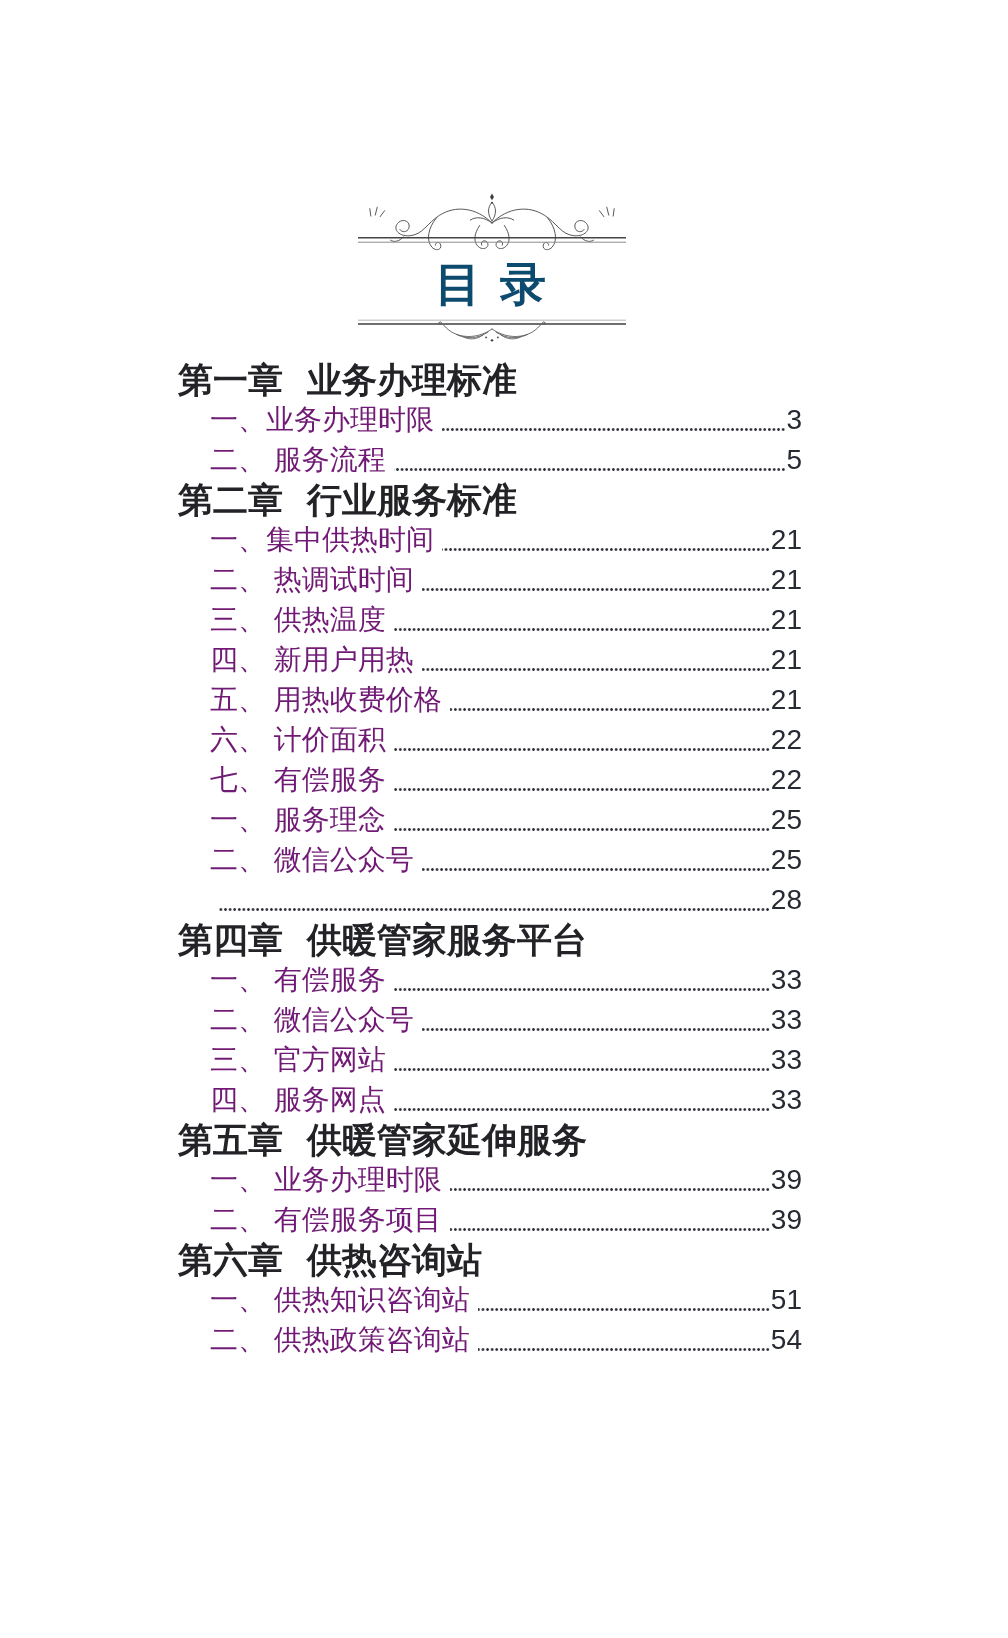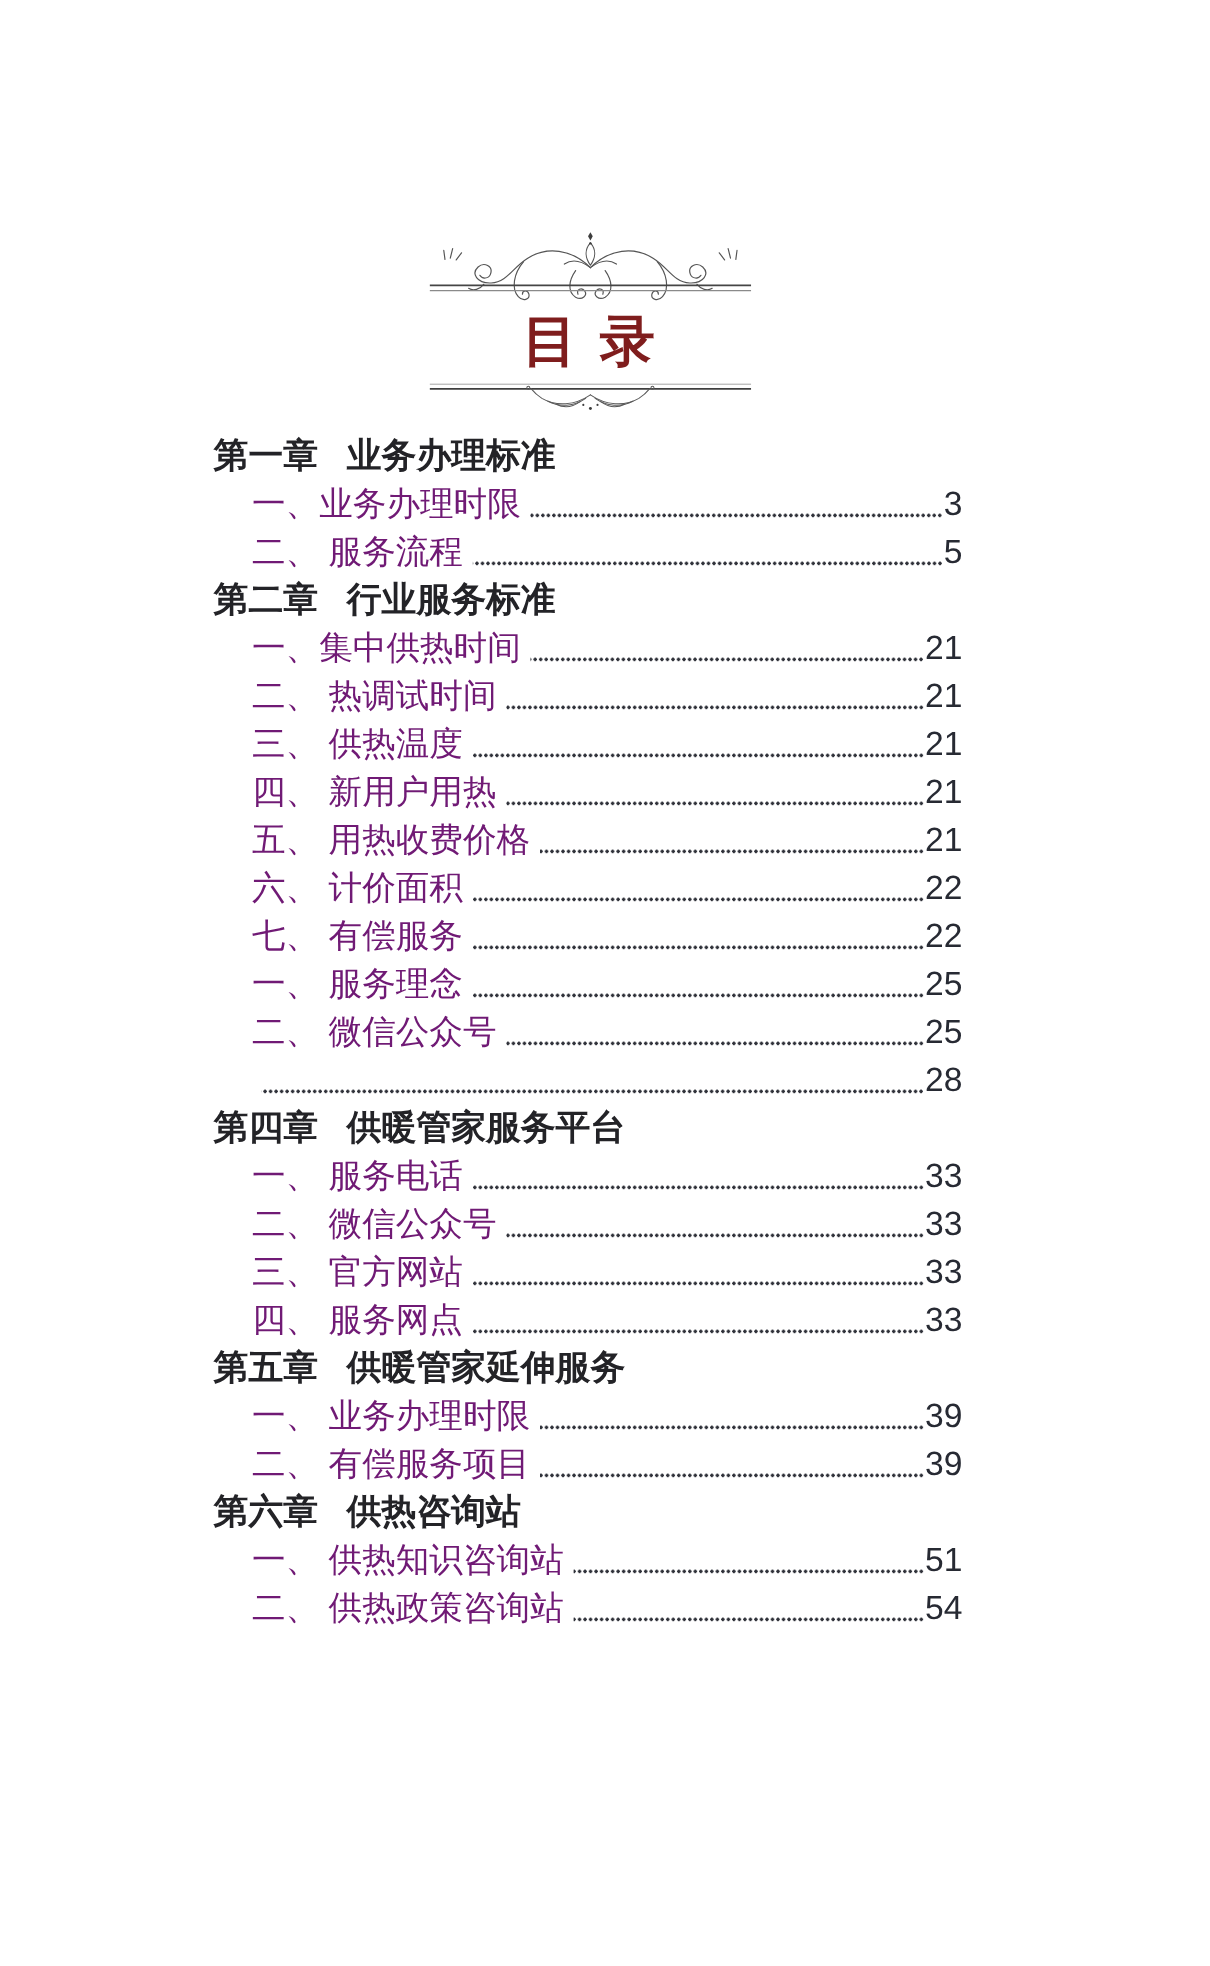--- a/index.html
+++ b/index.html
@@ -20,30 +20,30 @@
   }
   .ornament { display:block; }
   .ornament.bottom { margin-top:8px; }
   .doc-title {
     margin-top:4px;
     text-align:center;
     font-size:46px;
     line-height:52px;
     font-weight:700;
     letter-spacing:3px;
-    color:#7f1d1d;
+    color:#0c4a6e;
     white-space:pre;
   }
   .toc-list {
     position:absolute;
     left:178px; top:360px; width:624px;
   }
   .chapter-row {
     height:40px; line-height:40px;
-    font-size:29px; font-weight:700;
+    font-size:35px; font-weight:700;
     color:#232327;
     white-space:pre;
   }
   .ch-num { margin-right:24px; }
   .entry-row {
     display:flex;
     height:40px; line-height:40px;
     font-size:28px;
     padding-left:32px;
   }
@@ -182,21 +182,21 @@
         <span class="entry-label">二、 微信公众号</span>
         <span class="dot-leader"></span>
         <span class="entry-page">25</span>
       </div>
       <div class="entry-row">
         <span class="dot-leader"></span>
         <span class="entry-page">28</span>
       </div>
       <div class="chapter-row"><span class="ch-num">第四章</span><span class="ch-title">供暖管家服务平台</span></div>
       <div class="entry-row">
-        <span class="entry-label">一、 服务电话</span>
+        <span class="entry-label">一、 有偿服务</span>
         <span class="dot-leader"></span>
         <span class="entry-page">33</span>
       </div>
       <div class="entry-row">
         <span class="entry-label">二、 微信公众号</span>
         <span class="dot-leader"></span>
         <span class="entry-page">33</span>
       </div>
       <div class="entry-row">
         <span class="entry-label">三、 官方网站</span>

